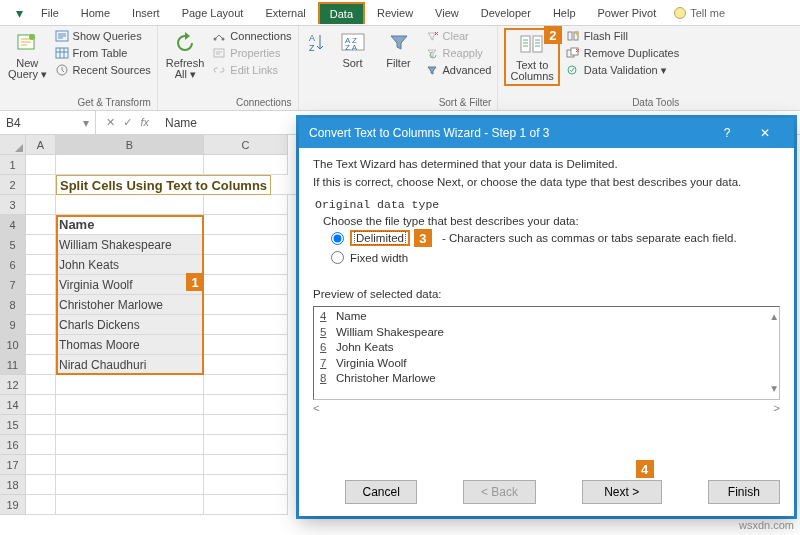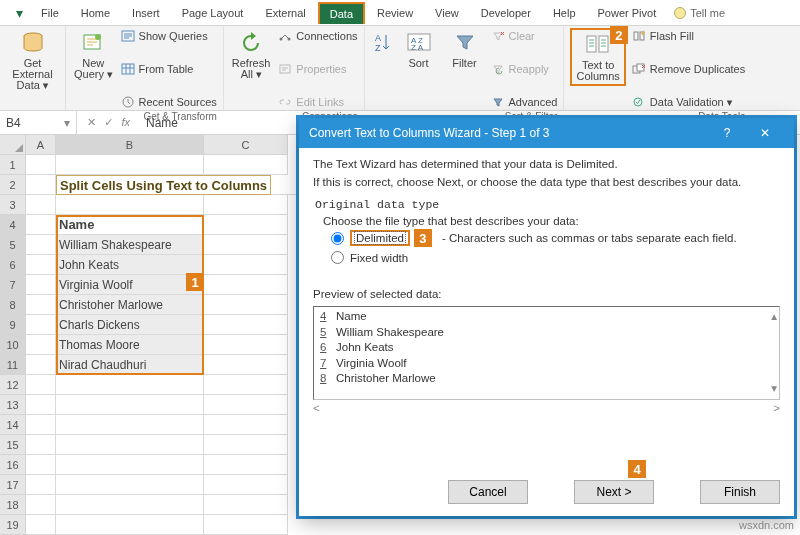--- a/index.html
+++ b/index.html
@@ -14,32 +14,32 @@
 .tabs .bulb { width:12px; height:12px; border:1px solid #bba960; border-radius:50%; background:#f7e99e;}
 
 
 .ribbon { display: flex; height: 85px; background: #f3f3f3; border-bottom: 1px solid #d4d4d4; }
 .group { border-right: 1px solid #e1e1e1; padding: 2px 6px 0 6px; display: flex; flex-direction: column; justify-content: space-between; }
 .group-label { text-align: right; color: #666; font-size: 10px; padding: 1px 0 2px; }
 .group-body { display: flex; gap: 6px; align-items: flex-start; flex: 1; }
 .big-btn { display: flex; flex-direction: column; align-items: center; justify-content: center; gap: 2px; padding: 2px 2px; text-align: center; line-height: 1; min-width: 40px; cursor: pointer; }
 .big-btn .ic { width: 28px; height: 26px; display:flex; align-items:center; justify-content:center; }
 .big-btn .lbl { font-size: 11px; white-space: pre-line; }
-.stack { display: flex; flex-direction: column; gap: 17px; }
+.stack { display: flex; flex-direction: column; gap: 1px; }
 .small-item { display: flex; align-items: center; gap: 4px; font-size: 11px; white-space: nowrap; padding: 1px 0; cursor:pointer;}
 .small-item .si { width: 14px; height: 14px; display:flex; align-items:center; justify-content:center; }
 .hl { border: 2px solid #e07e1a; }
 .step-badge { position:absolute; width:18px; height:18px; background:#e07e1a; color:#fff; font-weight:bold; font-size:13px; display:flex; align-items:center; justify-content:center; z-index:50; }
 
 
 .ic svg, .si svg { display:block; }
 
 
 .fbar { display:flex; align-items:center; height:24px; border-bottom:1px solid #d4d4d4; background:#fff; }
-.namebox { width:77px; border-right:1px solid #d4d4d4; padding:0 6px; font-size:12px; display:flex; align-items:center; justify-content:space-between; height:100%; }
+.namebox { width:96px; border-right:1px solid #d4d4d4; padding:0 6px; font-size:12px; display:flex; align-items:center; justify-content:space-between; height:100%; }
 .fx-btns { display:flex; gap:8px; padding:0 10px; color:#888; }
 .fx-input { flex:1; padding:0 6px; font-size:12px; color:#444; }
 
 
 .sheet-wrap { display:flex; position:relative; }
 .colhdr, .rowhdr, .corner { background:#e6e6e6; border:1px solid #d4d4d4; border-top:none; border-left:none; color:#555; display:flex; align-items:center; justify-content:center; font-size:11px; }
 .corner { width:26px; height:20px; position:relative; }
 .corner::after{content:""; position:absolute; right:2px; bottom:2px; border-left:8px solid transparent; border-bottom:8px solid #a0a0a0;}
 .colhdr { height:20px; }
 .rowhdr { width:26px; height:20px; }
@@ -93,35 +93,20 @@
   <span class="tab">Developer</span>
   <span class="tab">Help</span>
   <span class="tab">Power Pivot</span>
   <span class="tell">
       <span class="bulb"></span>
       <span>Tell me</span>
     </span>
 </div>
 
 <div class="ribbon">
-  <div class="group" style="width:66px;">
-    <div class="group-body">
-      <div class="big-btn">
-        <span class="ic">
-            <svg width="26" height="24">
-              <ellipse cx="13" cy="5" rx="9" ry="3" fill="#f4cf8a" stroke="#b88a2e"></ellipse>
-              <path d="M4 5v12c0 1.6 4 3 9 3s9-1.4 9-3V5" fill="#f4cf8a" stroke="#b88a2e"></path>
-            </svg>
-          </span>
-        <span class="lbl">Get External
-Data ▾</span>
-      </div>
-    </div>
-    <div class="group-label">&nbsp;</div>
-  </div>
 
   <div class="group">
     <div class="group-body">
       <div class="big-btn">
         <span class="ic">
             <svg width="26" height="24">
               <rect x="4" y="4" width="16" height="14" fill="#fff" stroke="#5aa657"></rect>
               <path d="M7 8h10M7 11h10M7 14h6" stroke="#e0b24a"></path>
               <circle cx="18" cy="6" r="3" fill="#7fbf4d"></circle>
             </svg>
@@ -400,26 +385,20 @@
           <div class="cell colC"></div>
         </div>
         <div class="row">
           <div class="rowhdr" style="background: rgb(214, 214, 214);">11</div>
           <div class="cell colA"></div>
           <div class="cell colB" style="background: rgb(236, 236, 236);">Nirad Chaudhuri</div>
           <div class="cell colC"></div>
         </div>
         <div class="row">
           <div class="rowhdr">12</div>
-          <div class="cell colA"></div>
-          <div class="cell colB"></div>
-          <div class="cell colC"></div>
-        </div>
-        <div class="row">
-          <div class="rowhdr">13</div>
           <div class="cell colA"></div>
           <div class="cell colB"></div>
           <div class="cell colC"></div>
         </div>
         <div class="row">
           <div class="rowhdr">14</div>
           <div class="cell colA"></div>
           <div class="cell colB"></div>
           <div class="cell colC"></div>
         </div>
@@ -514,20 +493,21 @@
         <div style="position:absolute; right:2px; bottom:2px; color:#888;">▾</div>
       </div>
       <div class="preview-sb">
           <span>&lt;</span>
           <span>&gt;</span>
         </div>
     </div>
   </div>
   <div class="dlg-foot">
     <button>Cancel</button>
+    <button disabled="">&lt; Back</button>
     <span style="position:relative;">
       <button class="primary hl">Next &gt;</button>
       <span class="step-badge" style="top:-20px; right:8px;">4</span>
     </span>
     <button>Finish</button>
   </div>
 </div>
 
 <div class="watermark">wsxdn.com</div>
 

